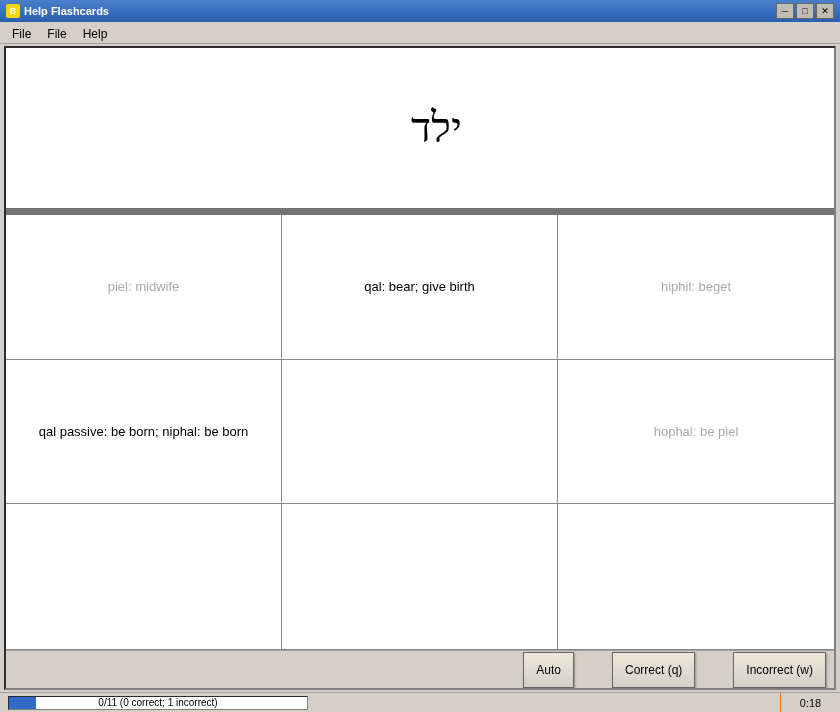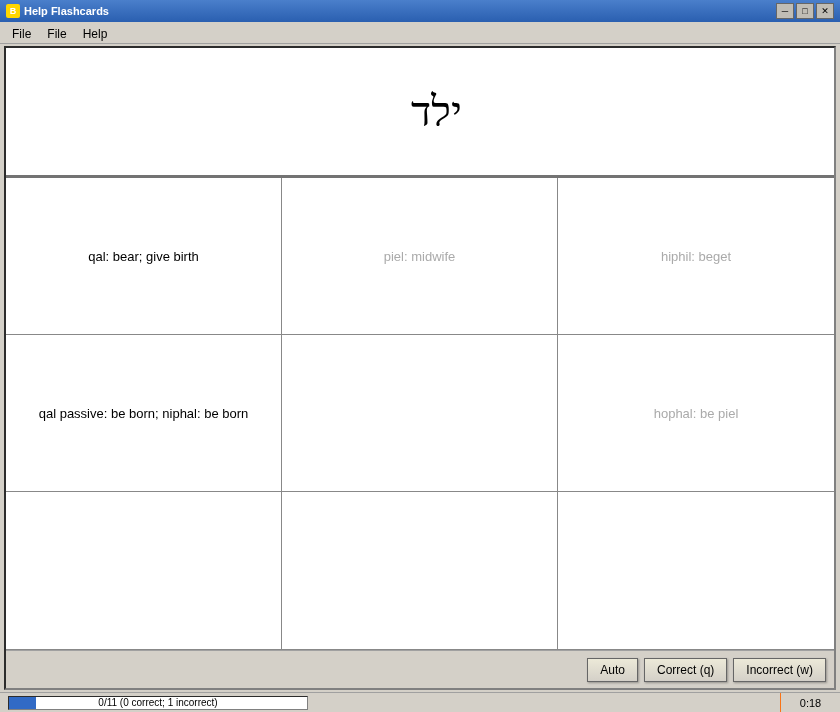--- a/index.html
+++ b/index.html
@@ -83,25 +83,25 @@
       border: 2px inset #808080;
       margin: 2px 4px;
       flex: 1;
       display: flex;
       flex-direction: column;
       overflow: hidden;
     }
 
     
     .hebrew-area {
-      height: 130px;
-      display: flex;
-      align-items: center;
-      justify-content: center;
-      border-bottom: 3px solid #737373;
+      height: 167px;
+      display: flex;
+      align-items: center;
+      justify-content: center;
+      border-bottom: 7px solid #737373;
       flex-shrink: 0;
       padding-left: 33px;
     }
     .hebrew-word {
       font-size: 42px;
       direction: rtl;
       font-family: "Times New Roman", serif;
     }
 
     
@@ -144,28 +144,29 @@
       height: 38px;
       display: flex;
       align-items: center;
       justify-content: flex-end;
       padding: 0 8px;
       gap: 6px;
       border-top: 1px solid #a0a0a0;
       flex-shrink: 0;
     }
     .action-btn {
-      height: 24px;
+      height: 36px;
       padding: 0 12px;
       border: 1px solid #666;
       background: linear-gradient(to bottom, #ece9d8, #d4d0c8);
       font-size: 12px;
       cursor: pointer;
       color: #000;
       box-shadow: 1px 1px 2px rgba(0,0,0,0.3);
+      margin-left: 32px;
     }
 
     
     .status-bar {
       height: 20px;
       background: #d4d0c8;
       border-top: 1px solid #a0a0a0;
       display: flex;
       align-items: center;
       flex-shrink: 0;
@@ -232,25 +233,25 @@
 </div>
 
 <div class="main-window">
 
   <div class="hebrew-area">
     <span class="hebrew-word">ילד</span>
   </div>
 
   <div class="grid-area">
 
+    <div class="grid-cell cell-inactive">
+      <span>piel: midwife</span>
+    </div>
     <div class="grid-cell cell-active">
       <span>qal: bear; give birth</span>
-    </div>
-    <div class="grid-cell cell-inactive">
-      <span>piel: midwife</span>
     </div>
     <div class="grid-cell cell-inactive">
       <span>hiphil: beget</span>
     </div>
 
     <div class="grid-cell cell-active">
       <span>qal passive: be born; niphal: be born</span>
     </div>
     <div class="grid-cell cell-inactive">
       <span></span>

